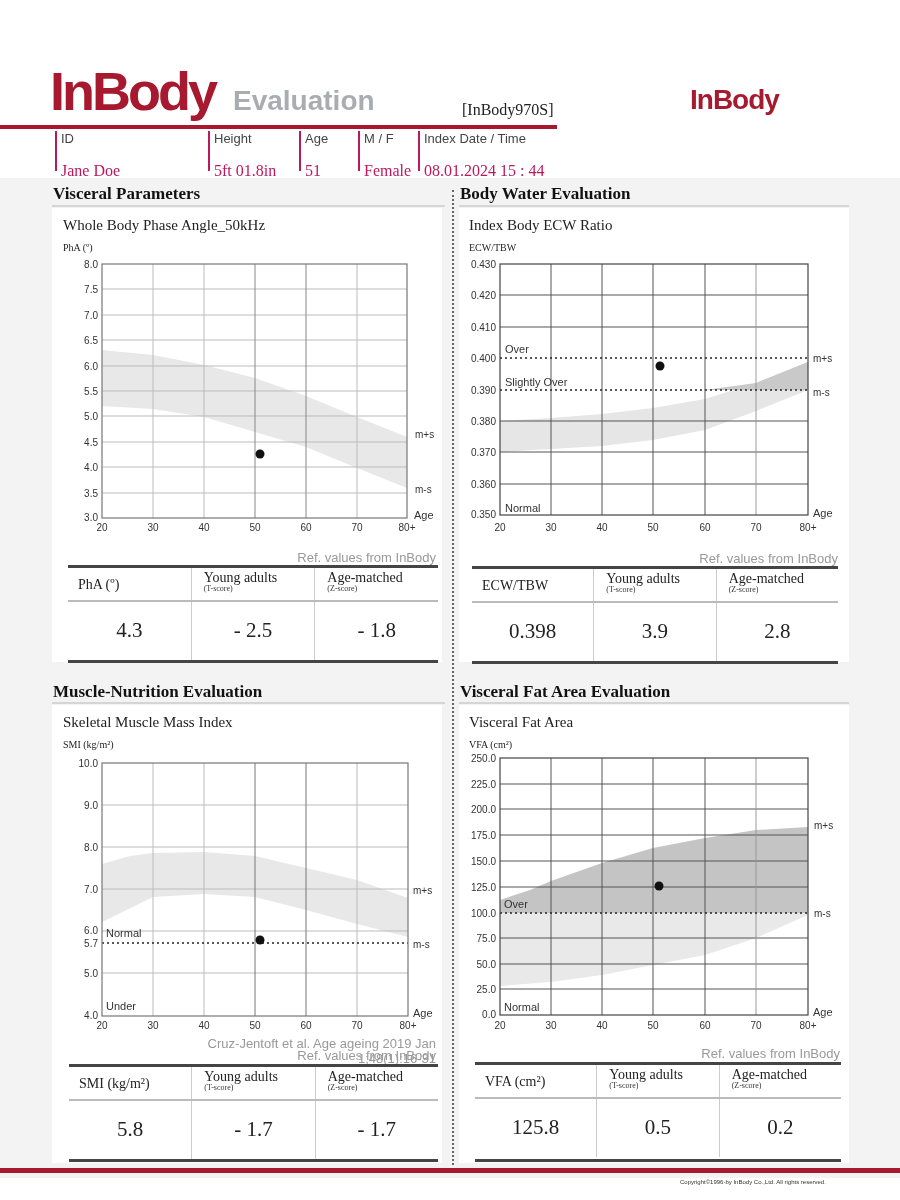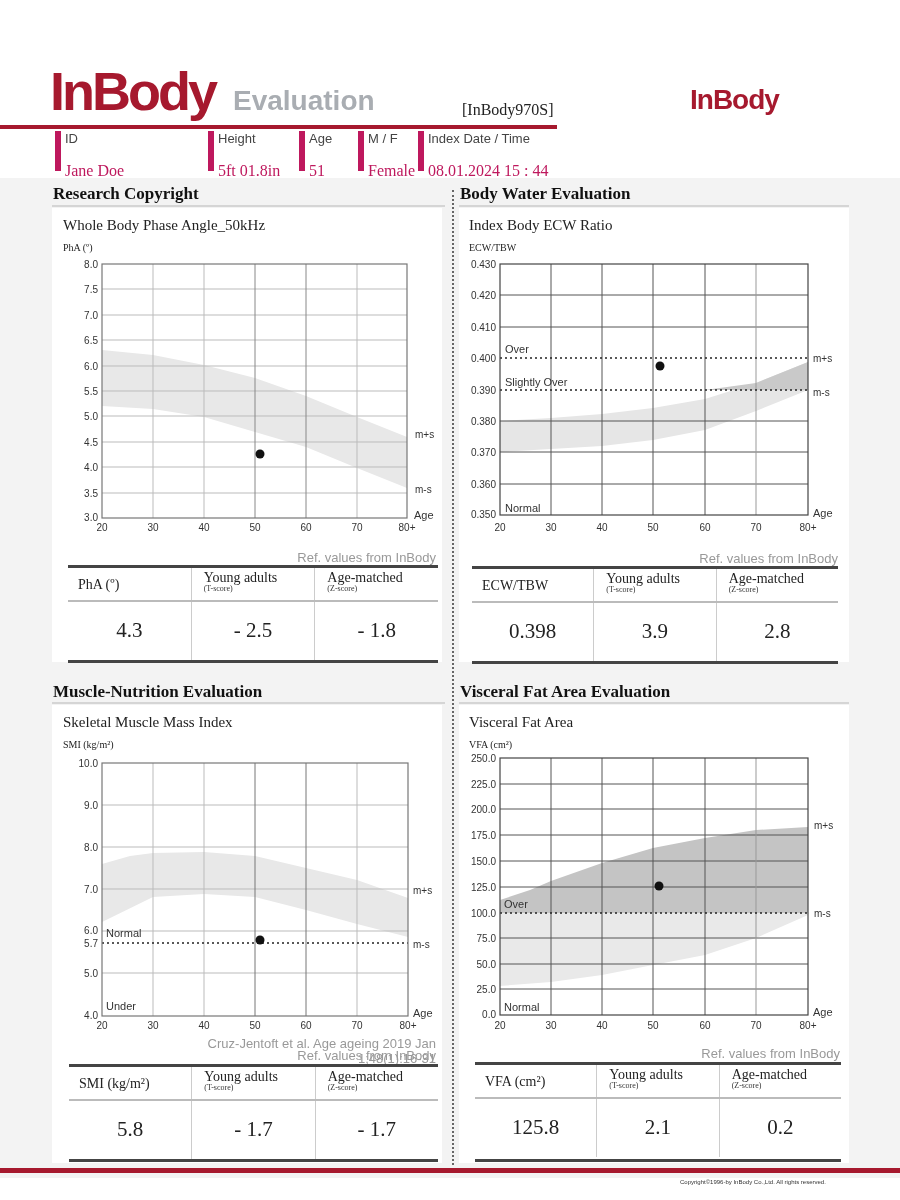--- a/index.html
+++ b/index.html
@@ -5,21 +5,21 @@
   * { box-sizing: border-box; margin: 0; padding: 0; }
   body { width: 900px; height: 1200px; background: #fff; position: relative; overflow: hidden; font-family: "Liberation Serif", serif; color: #222; }
   .page { position: absolute; left: 0; top: 0; width: 900px; height: 920px; }
   .graybg { position: absolute; left: 0; top: 178px; width: 900px; height: 1000px; background: #f3f3f3; }
   
   .logo-big { position: absolute; left: 50px; top: 60px; font-family: "Liberation Sans", sans-serif; font-weight: bold; font-size: 54px; color: #a6192e; letter-spacing: -3px; }
   .logo-eval { position: absolute; left: 233px; top: 85px; font-family: "Liberation Sans", sans-serif; font-weight: bold; font-size: 28px; color: #a9adb2; }
   .model { position: absolute; left: 462px; top: 101px; font-size: 16px; color: #222; }
   .logo-right { position: absolute; left: 690px; top: 84px; font-family: "Liberation Sans", sans-serif; font-weight: bold; font-size: 28px; color: #a6192e; letter-spacing: -1px; }
   .redline-top { position: absolute; left: 0; top: 125px; width: 557px; height: 4px; background: #a6192e; }
-  .info { position: absolute; top: 131px; height: 40px; border-left: 6px solid #be185d; padding-left: 4px; }
+  .info { position: absolute; top: 131px; height: 40px; border-left: 2px solid #be185d; padding-left: 4px; }
   .info .lab { font-family: "Liberation Sans", sans-serif; font-size: 13px; color: #444; }
   .info .val { font-size: 16px; color: #be185d; margin-top: 16px; }
   
   .section-title { position: absolute; font-weight: bold; font-size: 17px; color: #111; }
   .section-rule { position: absolute; height: 2px; background: #d5d5d5; }
   .panel { position: absolute; background: #fff; }
   .chart-title { position: absolute; font-size: 15px; color: #222; }
   .ylab { position: absolute; font-size: 10px; color: #222; }
   .ref { position: absolute; font-family: "Liberation Sans", sans-serif; font-size: 13px; color: #999; text-align: right; }
   .vsep { position: absolute; left: 452px; top: 190px; width: 0; height: 975px; border-left: 2px dotted #666; }
@@ -65,21 +65,21 @@
     <div class="lab">M / F</div>
     <div class="val">Female</div>
   </div>
   <div class="info" style="left:418px;width:140px;">
     <div class="lab">Index Date / Time</div>
     <div class="val">08.01.2024 15 : 44</div>
   </div>
 
   <div class="vsep"></div>
 
-  <div class="section-title" style="left:53px;top:184px;">Research Copyright</div>
+  <div class="section-title" style="left:53px;top:184px;">Visceral Parameters</div>
   <div class="section-rule" style="left:52px;top:205px;width:393px;"></div>
   <div class="panel" style="left:52px;top:208px;width:390px;height:454px;"></div>
   <div class="chart-title" style="left:63px;top:217px;">Whole Body Phase Angle_50kHz</div>
   <div class="ylab" style="left:63px;top:242px;">PhA (º)</div>
   <svg style="position:absolute;left:0;top:0;" width="900" height="1200">
 
     <polygon fill="#e8e8e8" points="102,350 153,355 204,365 255,378 306,396 357,417 407,437 407,488 357,468 306,447 255,432 204,417 153,409 102,406"></polygon>
     <g stroke="#bbb" stroke-width="1">
       <line x1="102" y1="289" x2="407" y2="289"></line>
         <line x1="102" y1="315" x2="407" y2="315"></line>
@@ -379,21 +379,21 @@
         </div>
       <div class="c">
           <span class="hl2"><span>Age-matched</span><span class="sub">(Z-score)</span></span>
         </div>
     </div>
     <div class="row">
       <div class="c">
           <span class="num">125.8</span>
         </div>
       <div class="c">
-          <span class="num">2.1</span>
+          <span class="num">0.5</span>
         </div>
       <div class="c">
           <span class="num">0.2</span>
         </div>
     </div>
   </div>
 
   <div class="redline-bot"></div>
   <div class="copy">Copyright©1996-by InBody Co.,Ltd. All rights reserved.</div>
 </div>

